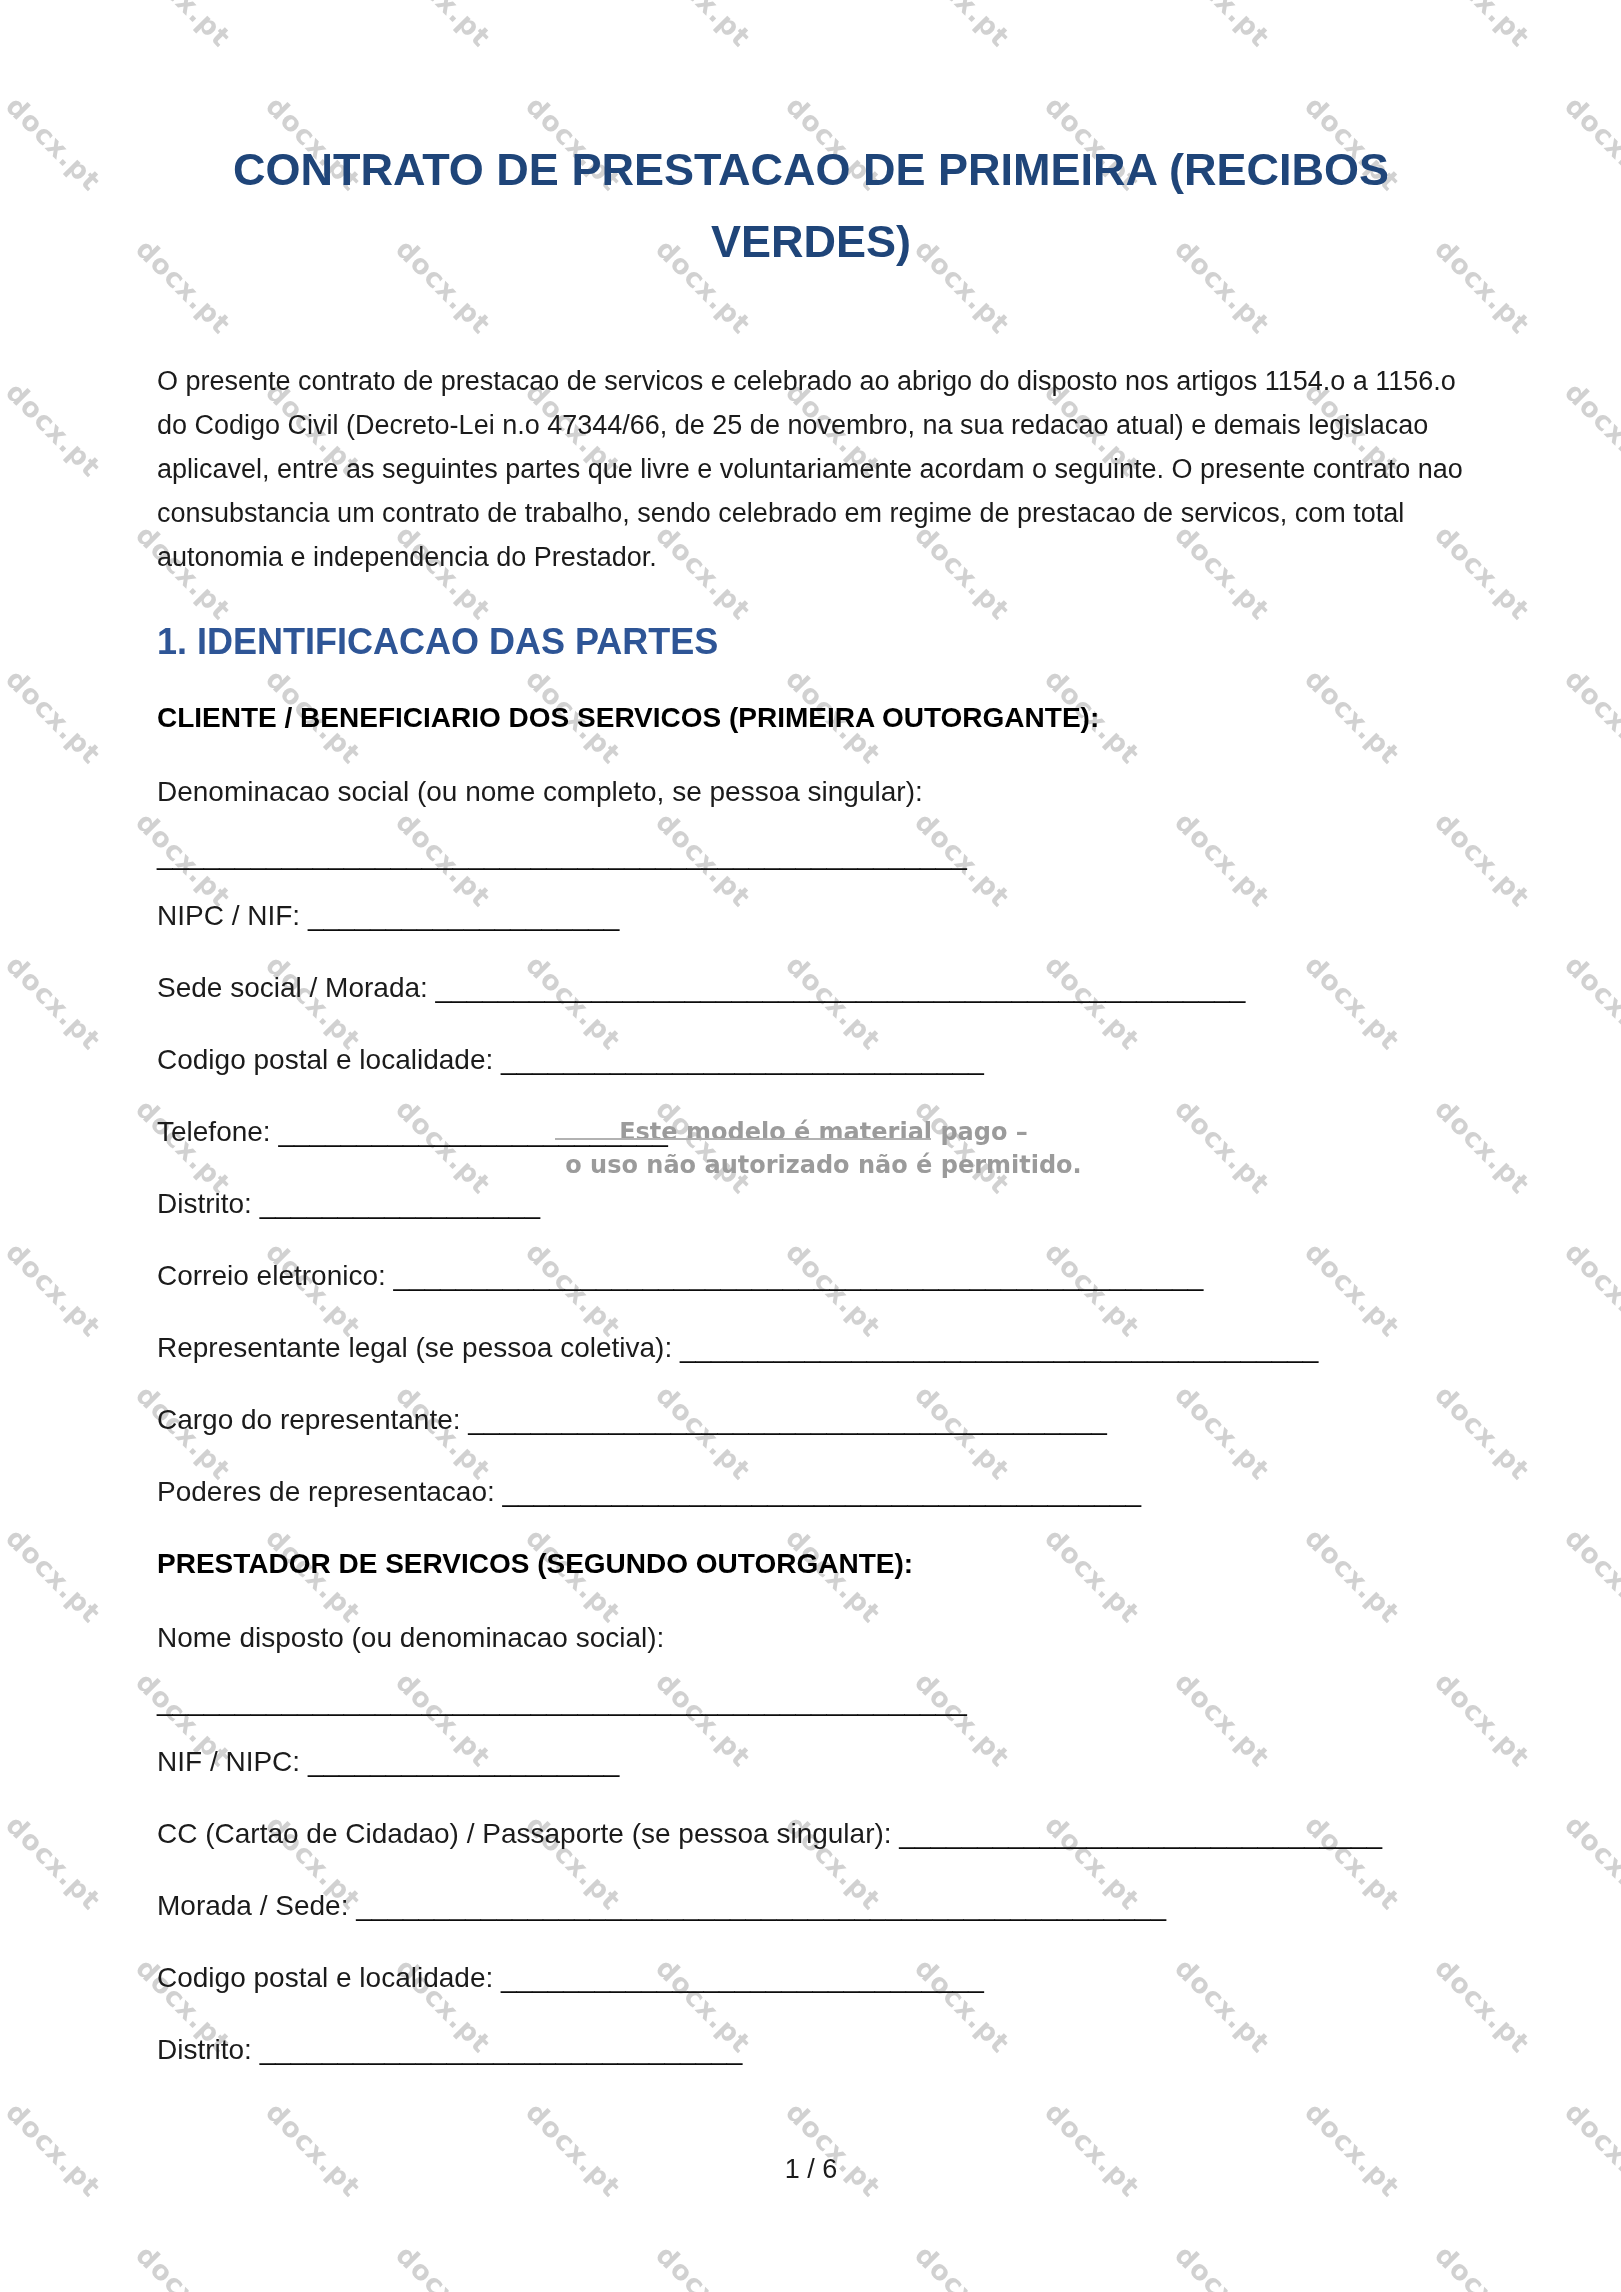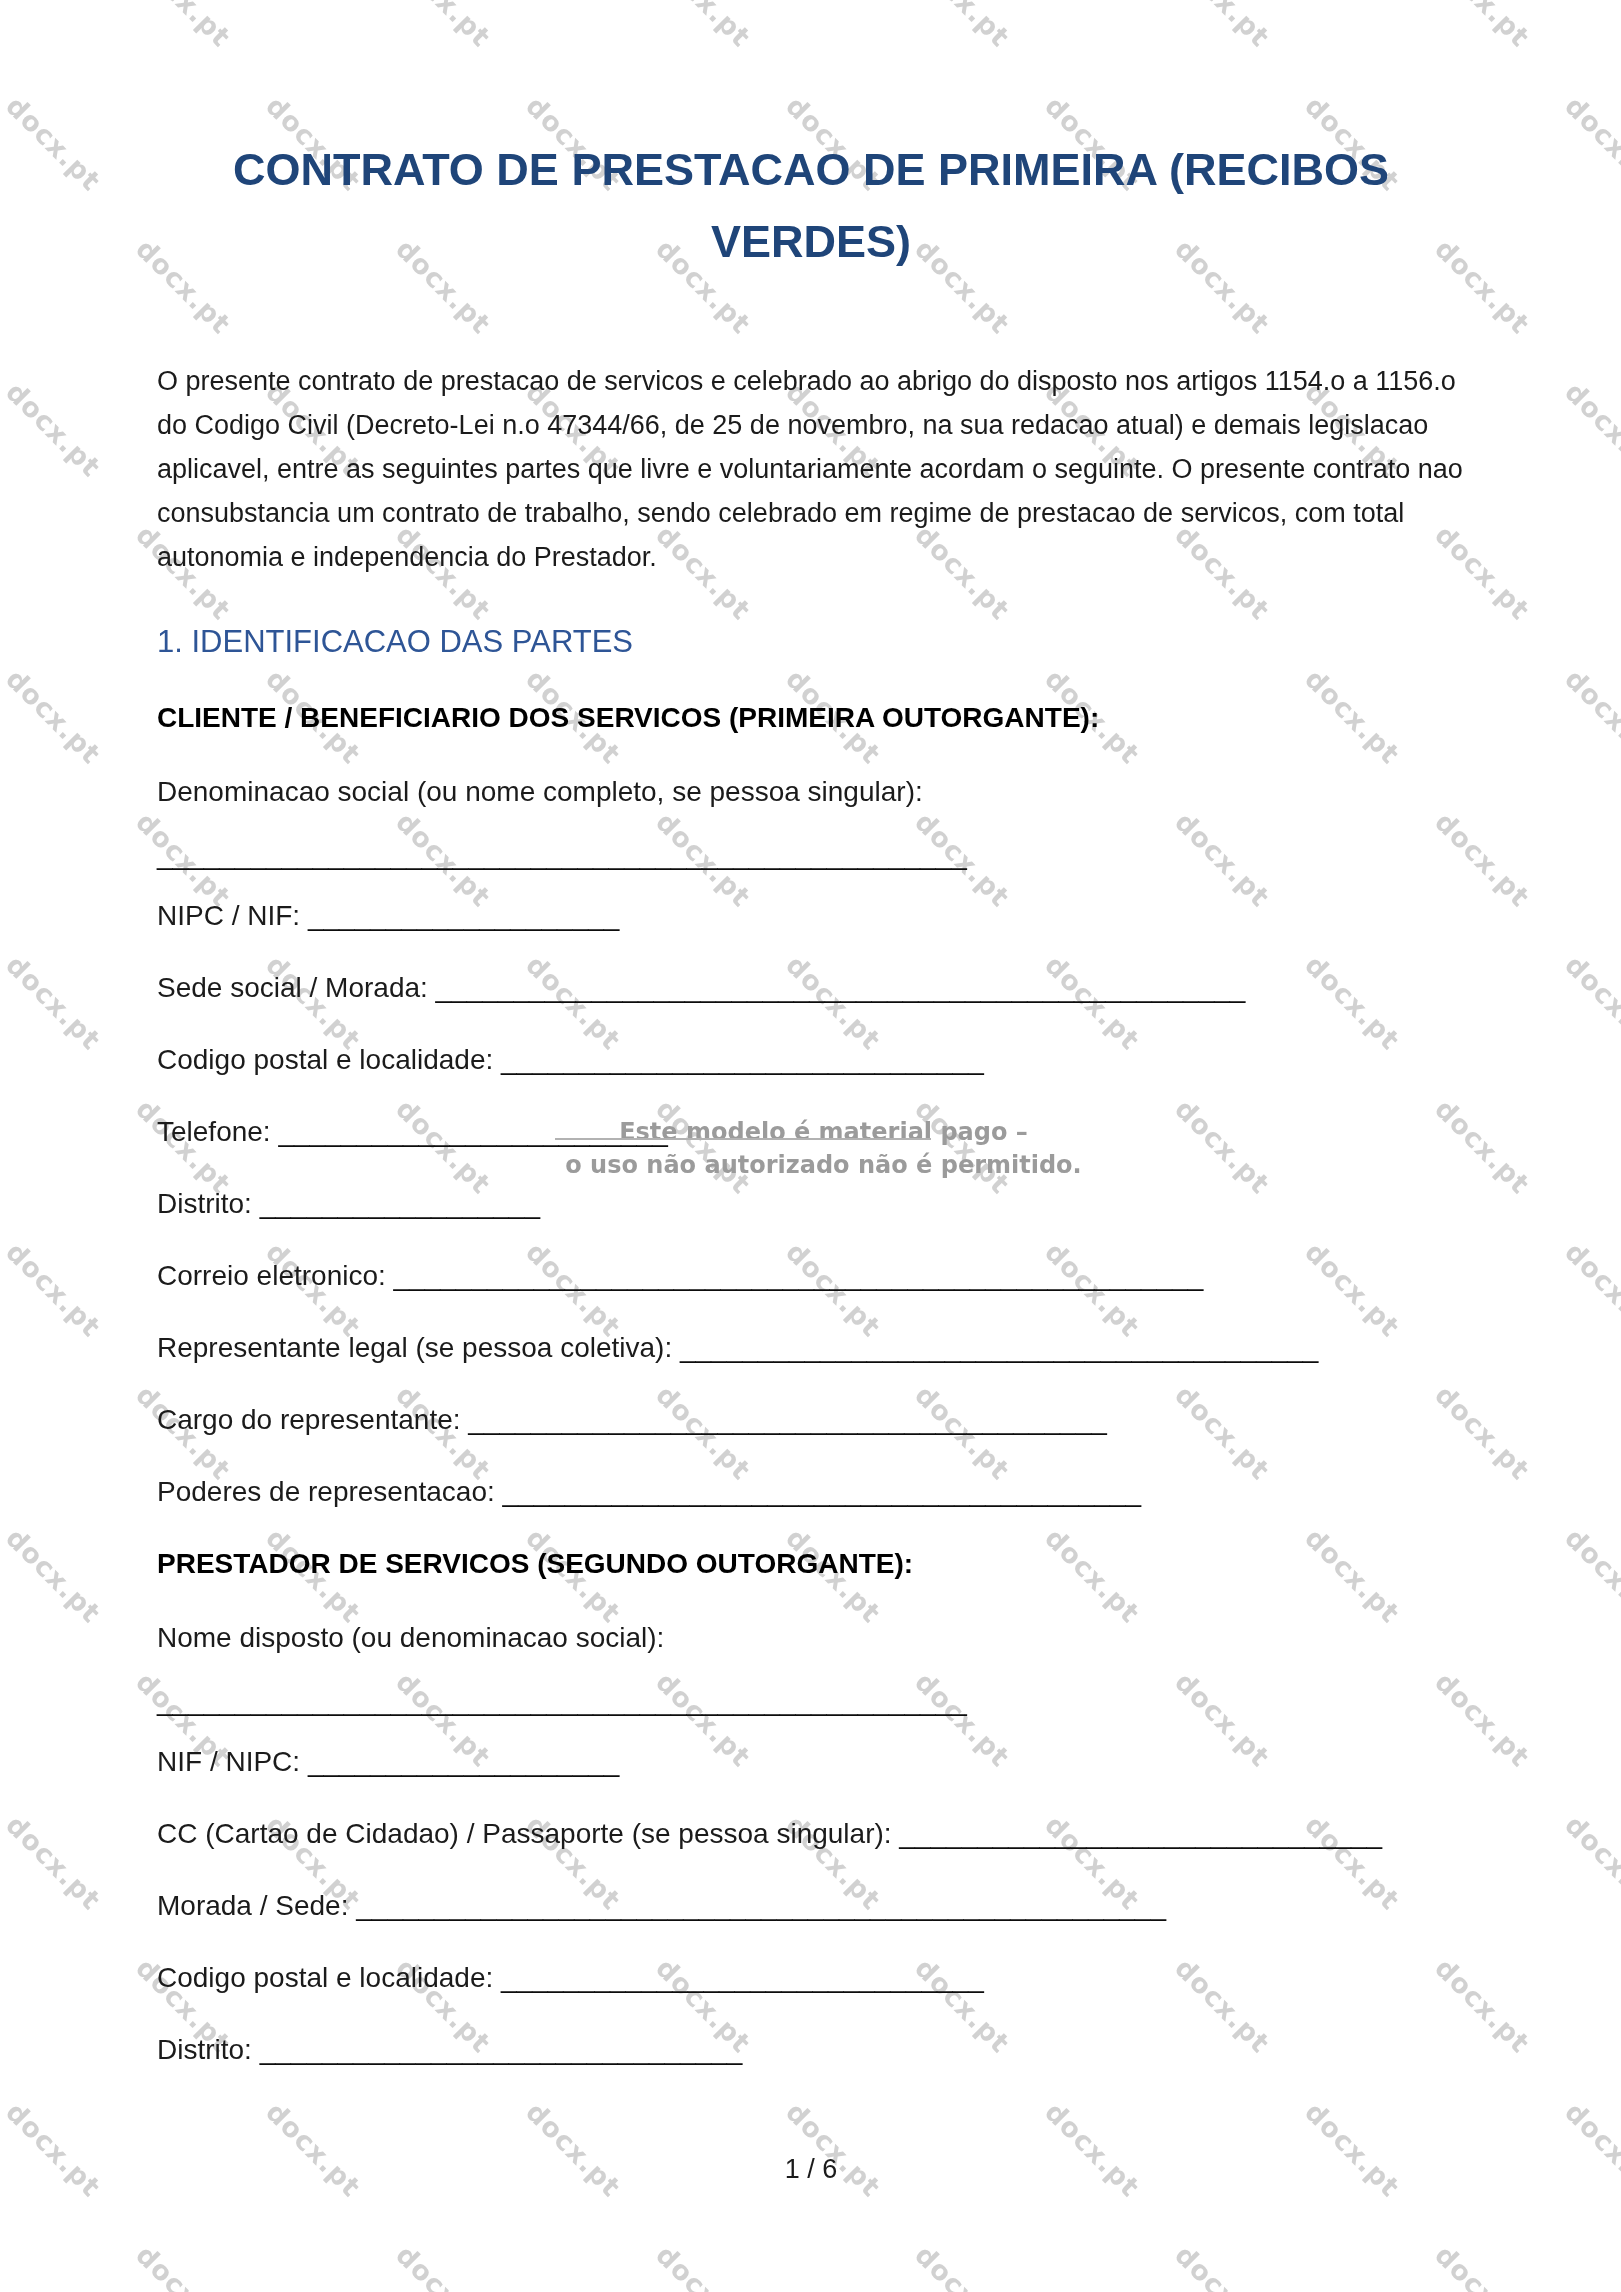--- a/index.html
+++ b/index.html
@@ -53,22 +53,22 @@
     font-weight:bold;
     color:#1f4579;
   }
   p.intro {
     margin:0 0 43px 0;
     font-size:27px; line-height:44px;
     color:#1b1b1b;
   }
   h2.sec {
     margin:0 0 39px 0;
-    font-size:31px; line-height:39px;
-    font-weight:normal;
+    font-size:36px; line-height:39px;
+    font-weight:bold;
     color:#2e5596;
   }
   h3.party {
     margin:0 0 38px 0;
     font-size:28px; line-height:36px;
     font-weight:bold;
     color:#000000;
   }
   h3.party.provider { margin-top:30px; }
   .row { margin:0 0 36px 0; font-size:28px; line-height:36px; white-space:nowrap; }

